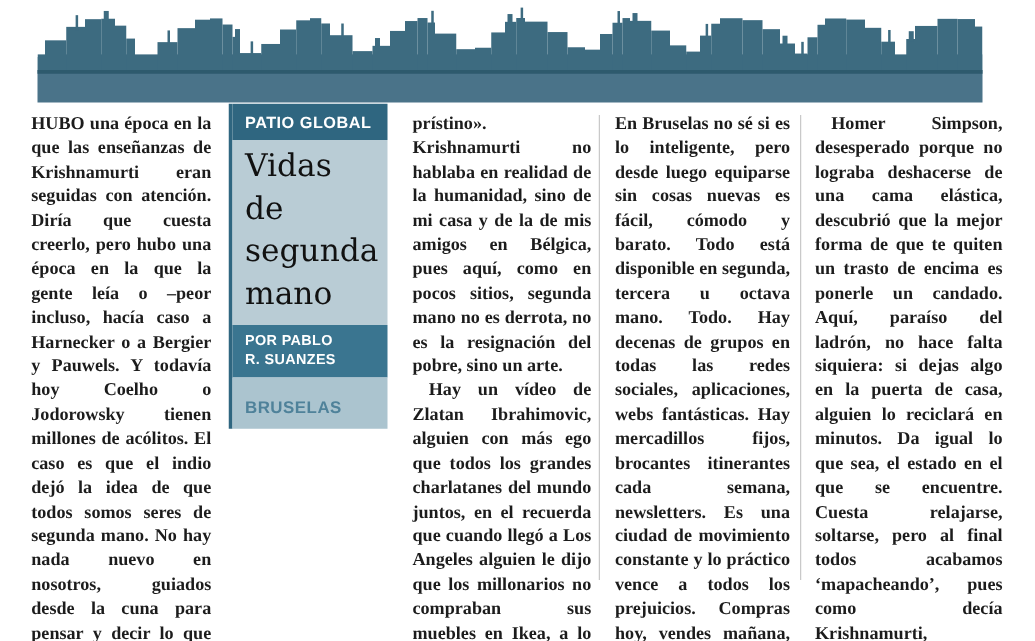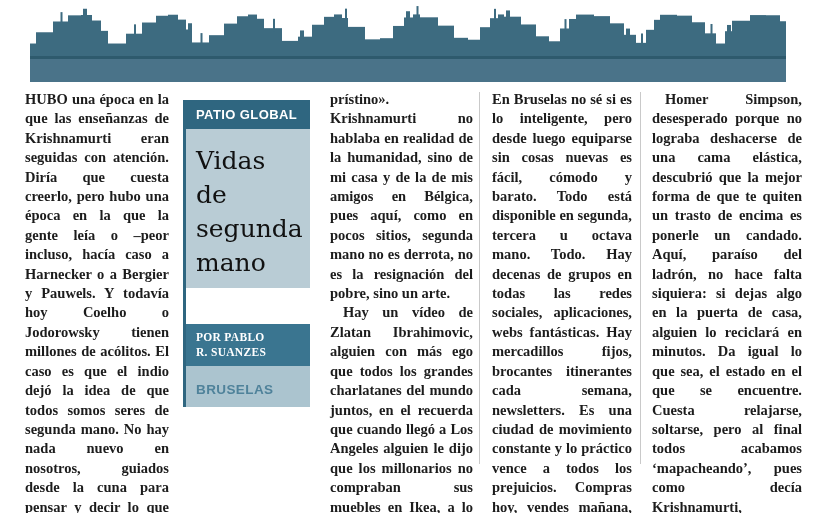--- a/index.html
+++ b/index.html
@@ -30,33 +30,33 @@
   .col p.indent{text-indent:13px;}
   .col-1{left:25px;width:144px;}
   .col-3{left:330px;width:143px;}
   .col-4{left:492px;width:140px;}
   .col-5{left:652px;width:150px;}
   .vrule{position:absolute;top:92px;width:1px;height:372px;background:var(--column-rule);}
   .vrule-a{left:479px;}
   .vrule-b{left:640px;}
 
   
-  .panel{position:absolute;left:183px;top:100px;width:124px;
+  .panel{position:absolute;left:183px;top:83px;width:124px;
     border-left:3px solid var(--kicker-bg);}
   .panel .kicker{background:var(--kicker-bg);color:#ffffff;
     font-family:"Liberation Sans","DejaVu Sans",sans-serif;
     font-weight:bold;font-size:13px;letter-spacing:.4px;
     padding:7px 0 7px 10px;height:15px;}
-  .panel .title-box{background:var(--panel-bg);height:136px;padding:15px 8px 8px 10px;}
+  .panel .title-box{background:var(--panel-bg);height:136px;padding:4px 8px 8px 10px;}
   .panel .title{font-family:"DejaVu Serif","Liberation Serif",serif;
     font-size:25px;line-height:34px;color:#111;font-weight:normal;}
   .panel .byline{background:var(--byline-bg);color:#ffffff;
-    font-family:Liberation Serif, serif;
+    font-family:Liberation Sans, sans-serif;
     font-weight:bold;font-size:11.5px;line-height:15px;
-    padding:6px 8px 6px 10px;height:30px;white-space:pre-line;letter-spacing:.3px;margin-top:36px;}
+    padding:6px 8px 6px 10px;height:30px;white-space:pre-line;letter-spacing:.3px;}
   .panel .location{background:var(--location-bg);color:var(--location-text);
     font-family:"Liberation Sans","DejaVu Sans",sans-serif;
     font-weight:bold;font-size:13.5px;letter-spacing:.4px;
     padding:16px 8px 9px 10px;height:16px;}
 </style>
 </head>
 <body>
 
 <div class="page">
 

